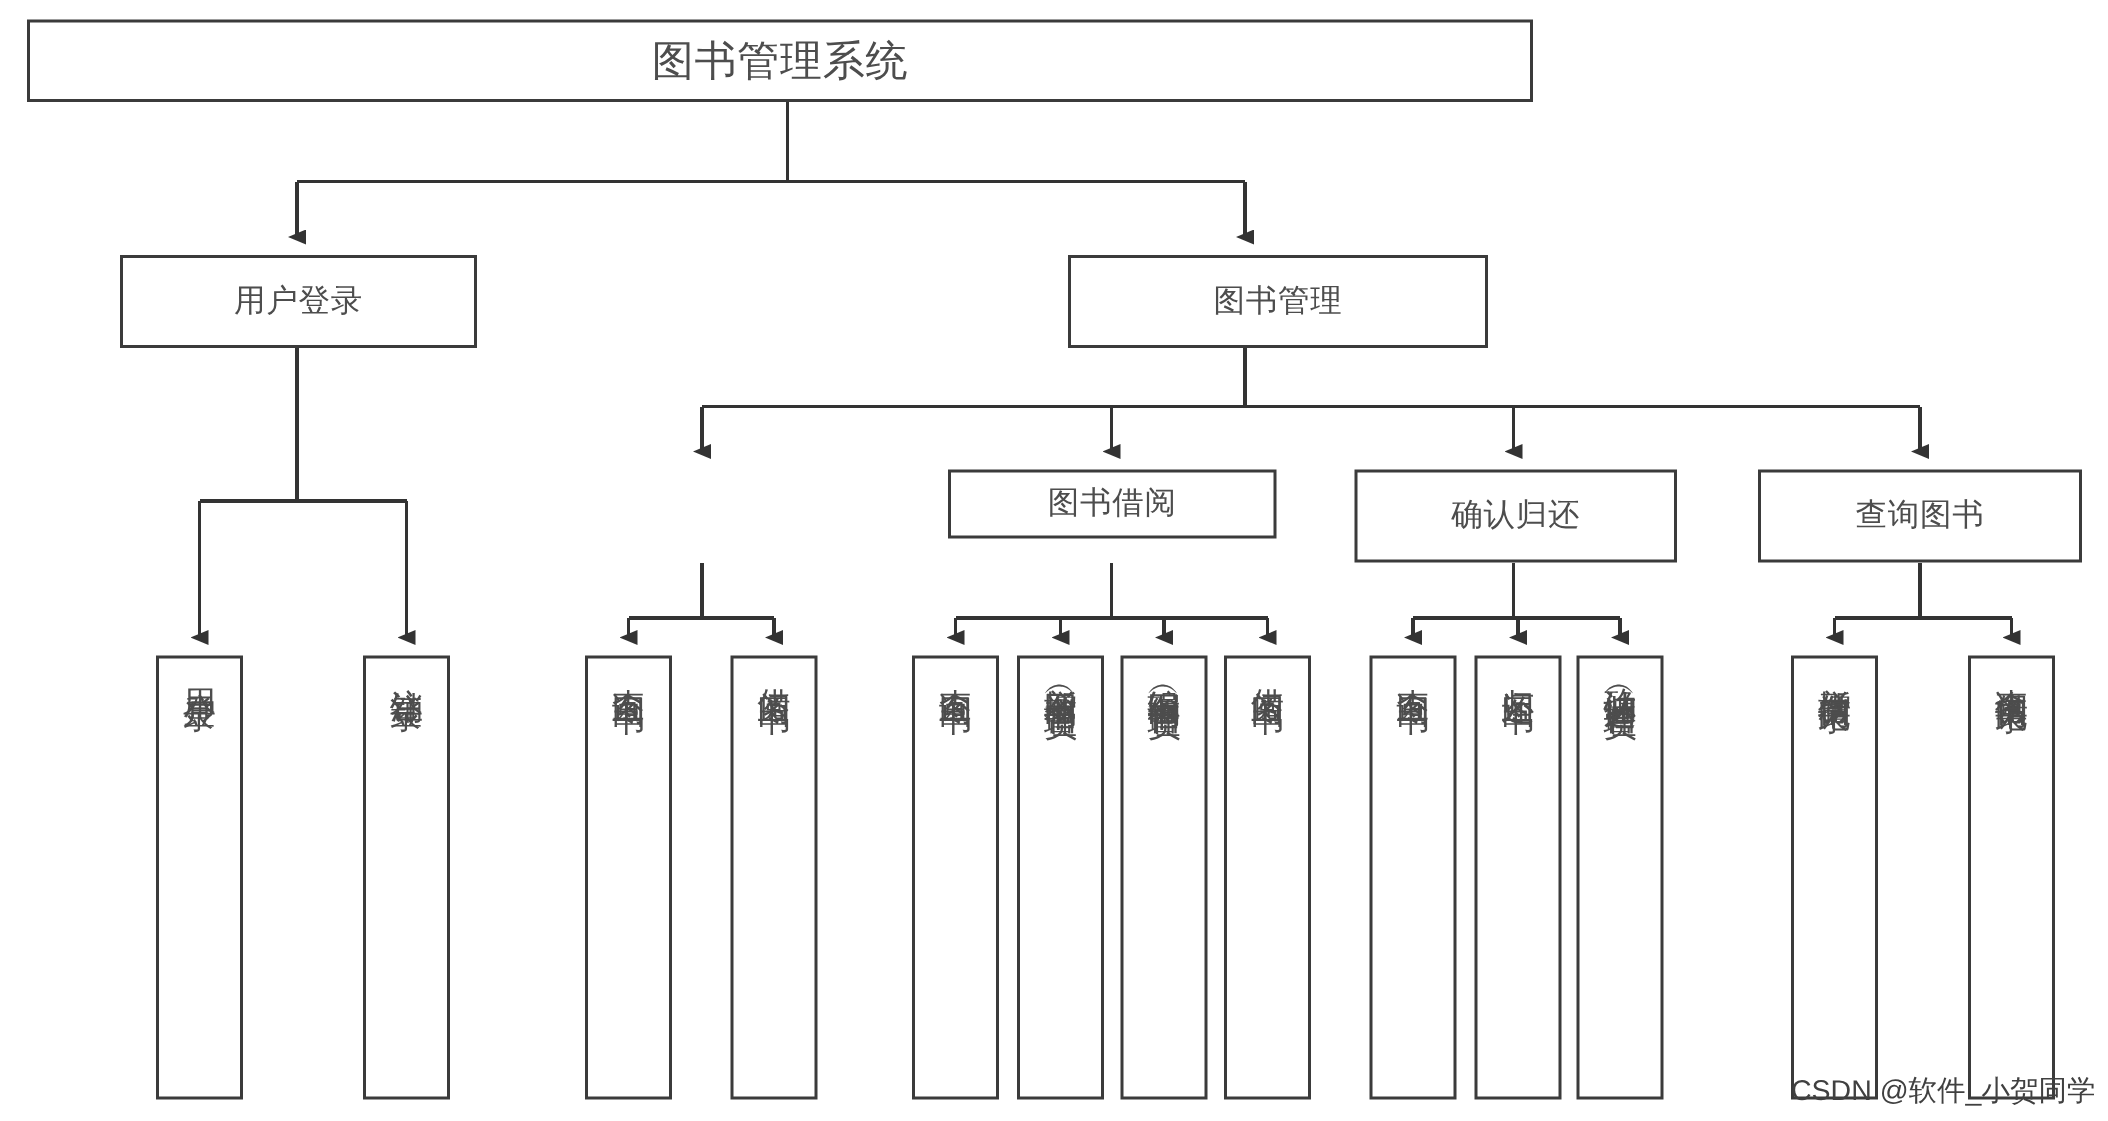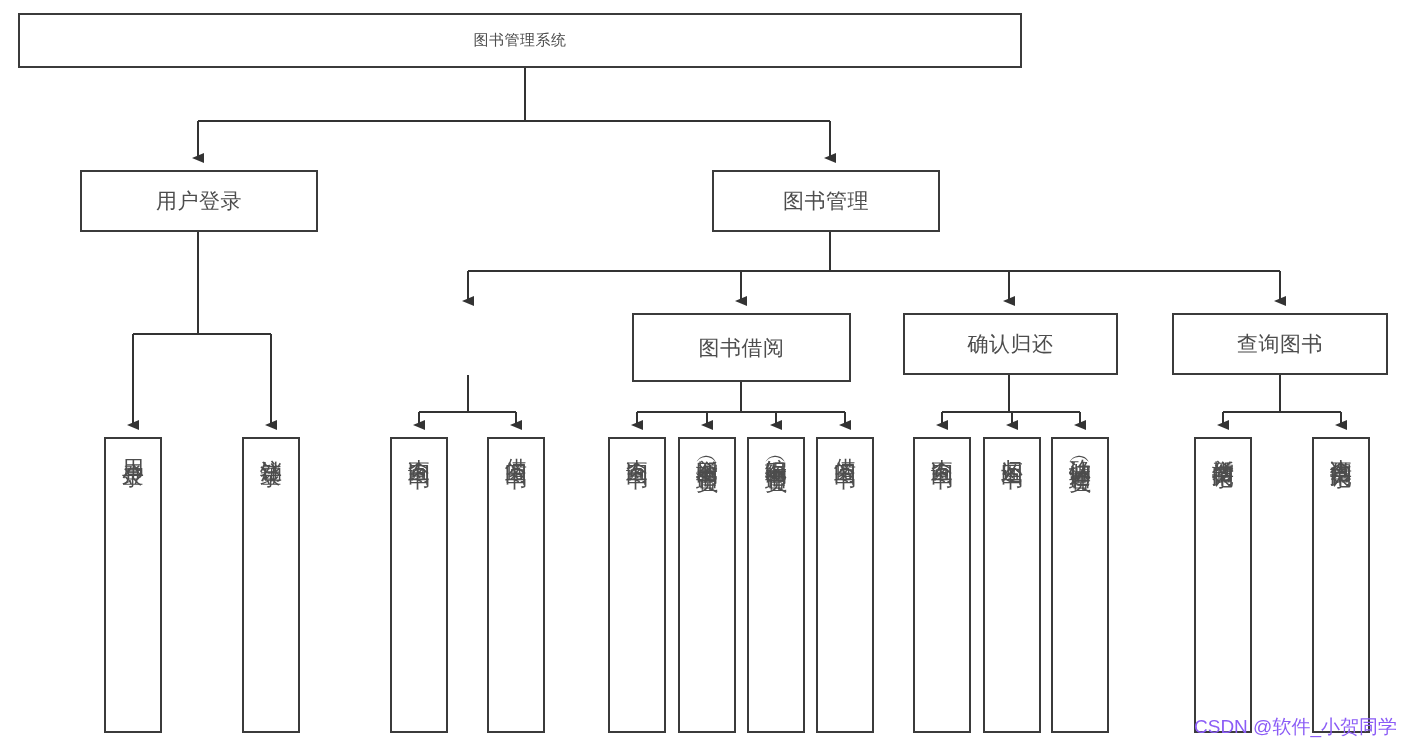--- a/index.html
+++ b/index.html
@@ -46,42 +46,42 @@
     line-height: 1.12;
     white-space: nowrap;
     text-align: center;
   }
   
   .node-h .node-label {
     font-size: 21px;
     letter-spacing: 0.5px;
   }
   .node-root .node-label {
-    font-size: 15px;
+    font-size: 28px;
   }
   
   .node-v {
     align-items: flex-start;
     justify-content: center;
     padding-top: 2px;
   }
   .node-v .node-label {
     writing-mode: vertical-rl;
     text-orientation: upright;
     font-size: 22px;
     letter-spacing: 3px;
     line-height: 1;
     white-space: nowrap;
   }
   .node-v.tall-text .node-label {
     letter-spacing: 2px;
   }
   .watermark {
     position: absolute;
-    color: #8b5cf6;
+    color: #404040;
     font-size: 19px;
     font-family: "Liberation Sans", "DejaVu Sans", sans-serif;
     white-space: nowrap;
     pointer-events: none;
     user-select: none;
   }
 </style>
 </head>
 <body>
 
@@ -139,25 +139,25 @@
     </g>
   </svg>
 
   <div class="node-box node-h node-root" style="left:18px; top:13px; width:1004px; height:55px;">
     <span class="node-label">图书管理系统</span>
   </div>
 
   <div class="node-box node-h" style="left:80px; top:170px; width:238px; height:62px;">
     <span class="node-label">用户登录</span>
   </div>
-  <div class="node-box node-h" style="left:712px; top:170px; width:228px; height:62px;">
+  <div class="node-box node-h" style="left:712px; top:170px; width:280px; height:62px;">
     <span class="node-label">图书管理</span>
   </div>
 
-  <div class="node-box node-h" style="left:632px; top:313px; width:219px; height:69px;">
+  <div class="node-box node-h" style="left:632px; top:313px; width:219px; height:46px;">
     <span class="node-label">图书借阅</span>
   </div>
   <div class="node-box node-h" style="left:903px; top:313px; width:215px; height:62px;">
     <span class="node-label">确认归还</span>
   </div>
   <div class="node-box node-h" style="left:1172px; top:313px; width:216px; height:62px;">
     <span class="node-label">查询图书</span>
   </div>
 
   <div class="node-box node-v" style="left:104px; top:437px; width:58px; height:296px;">

